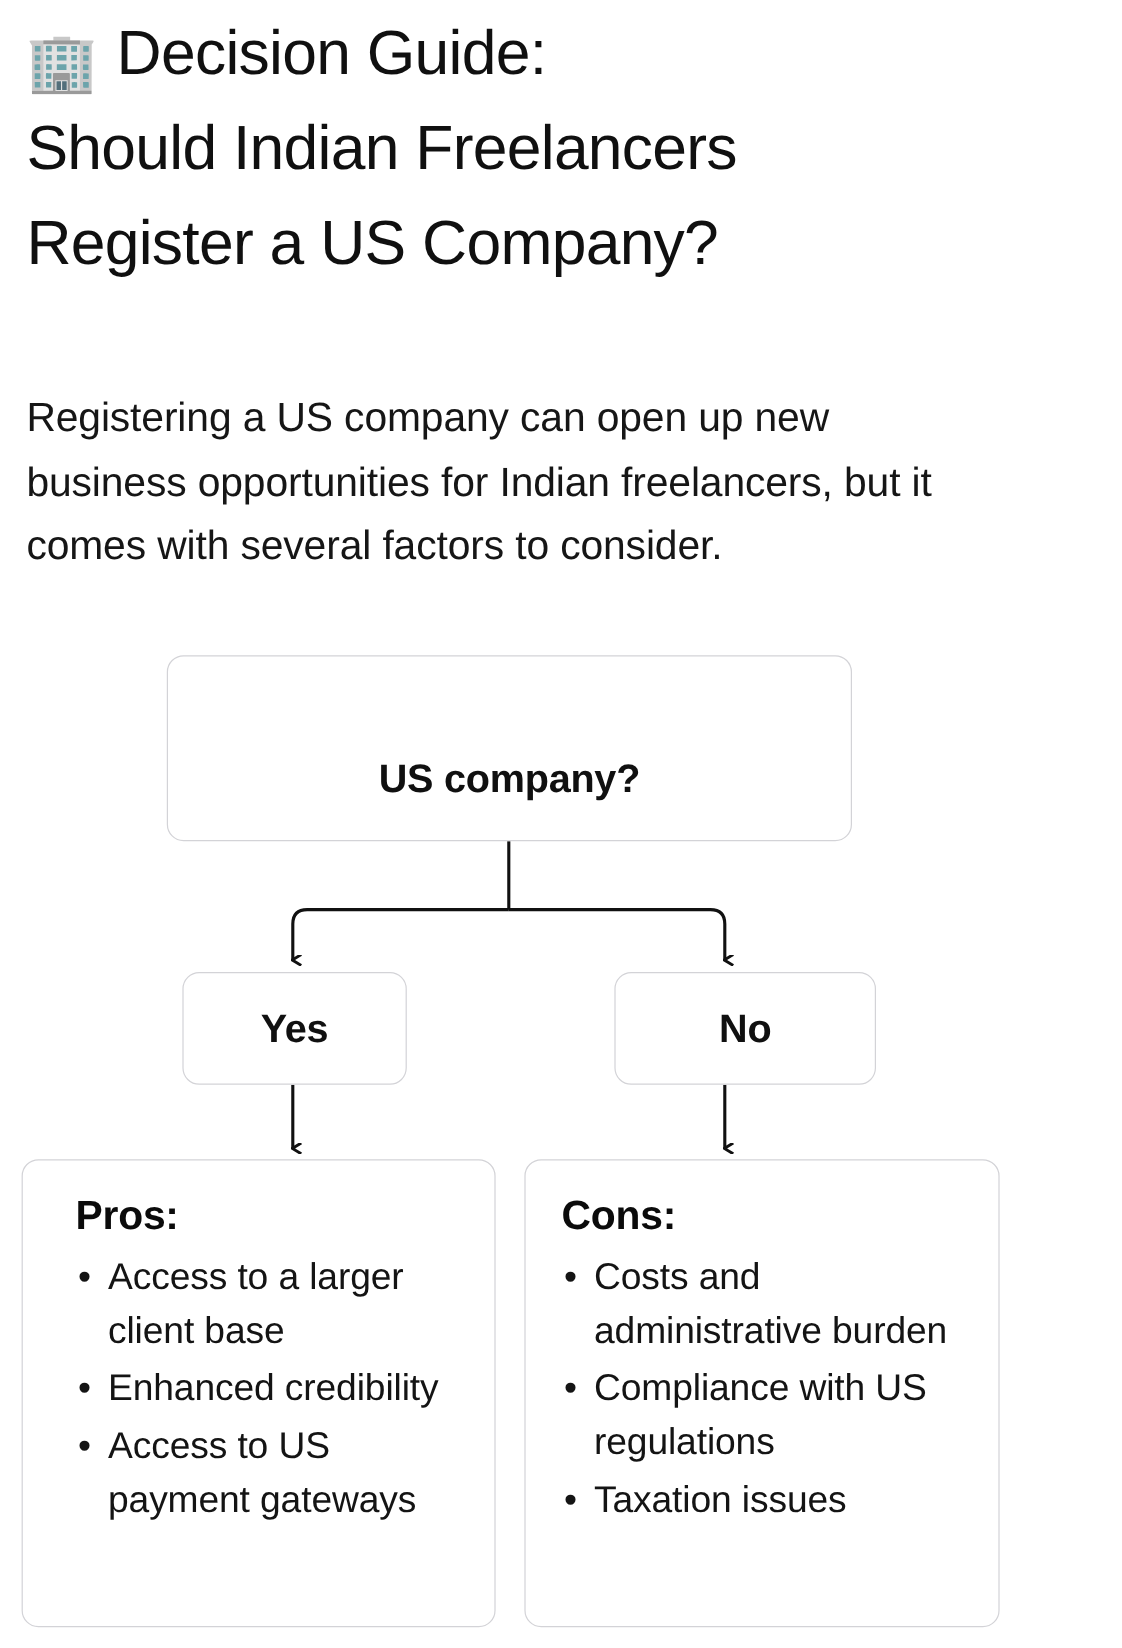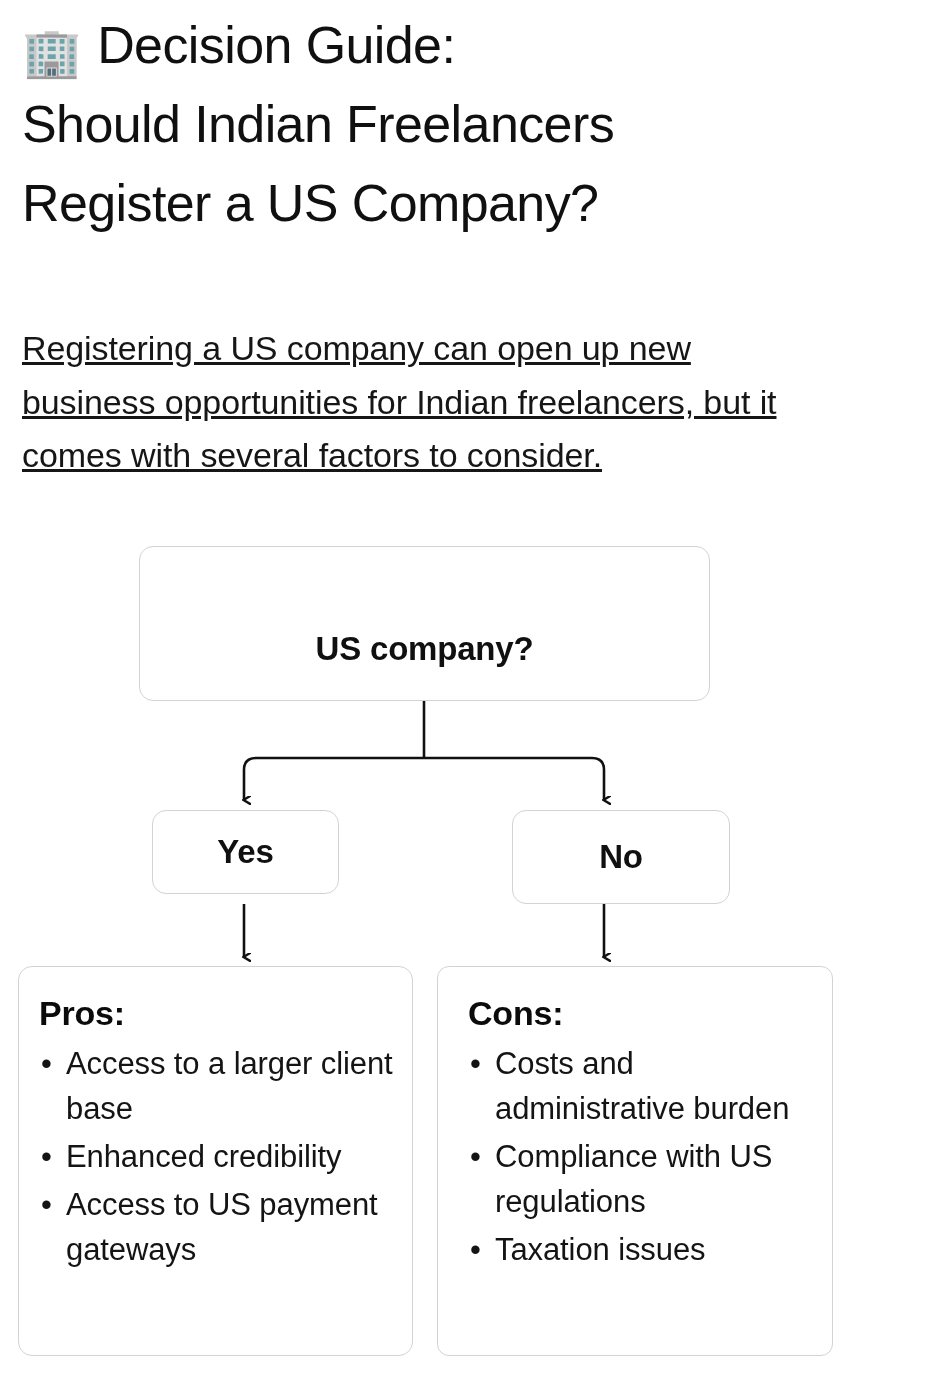--- a/index.html
+++ b/index.html
@@ -43,21 +43,20 @@
   
   #intro-paragraph {
     position: absolute;
     left: 22px;
     top: 288px;
     width: 800px;
     font-size: 34px;
     line-height: 53.5px;
     color: #161616;
     letter-spacing: -0.1px;
-    text-decoration: underline;
   }
 
   
   #flowchart {
     position: absolute;
     left: 0;
     top: 0;
     width: 935px;
     height: 1373px;
   }
@@ -92,21 +91,21 @@
     font-weight: 700;
     line-height: 49px;
     color: #101010;
     letter-spacing: -0.2px;
   }
 
   #node-yes {
     left: 152px;
     top: 810px;
     width: 187px;
-    height: 84px;
+    height: 94px;
     display: flex;
     align-items: center;
     justify-content: center;
   }
   #node-no {
     left: 512px;
     top: 810px;
     width: 218px;
     height: 94px;
     display: flex;
@@ -119,29 +118,28 @@
     font-weight: 700;
     color: #101010;
     letter-spacing: -0.2px;
   }
 
   #node-pros {
     left: 18px;
     top: 966px;
     width: 395px;
     height: 390px;
-    padding: 24px 16px 10px 20px;
+    padding: 24px 16px 10px 44px;
   }
   #node-cons {
     left: 437px;
     top: 966px;
     width: 396px;
     height: 390px;
     padding: 24px 16px 10px 30px;
-    border-radius: 12px;
   }
   .outcome-title {
     font-size: 34px;
     font-weight: 700;
     color: #0b0b0b;
     line-height: 44px;
     margin-bottom: 6px;
     letter-spacing: -0.2px;
   }
   .outcome-list {

